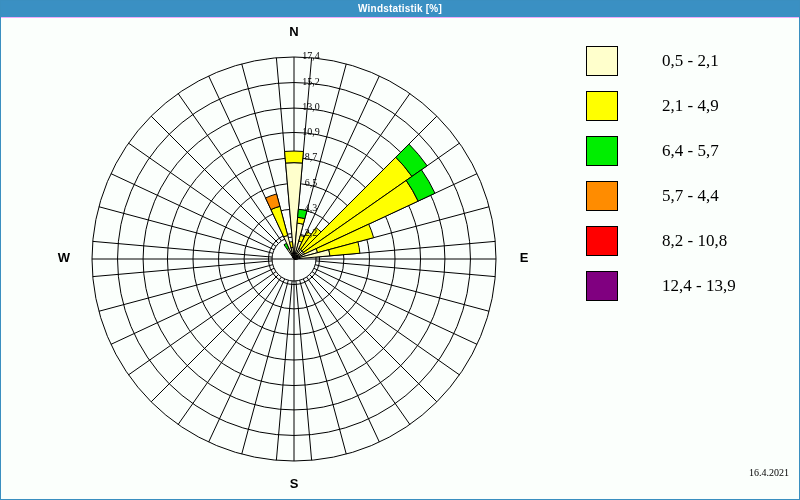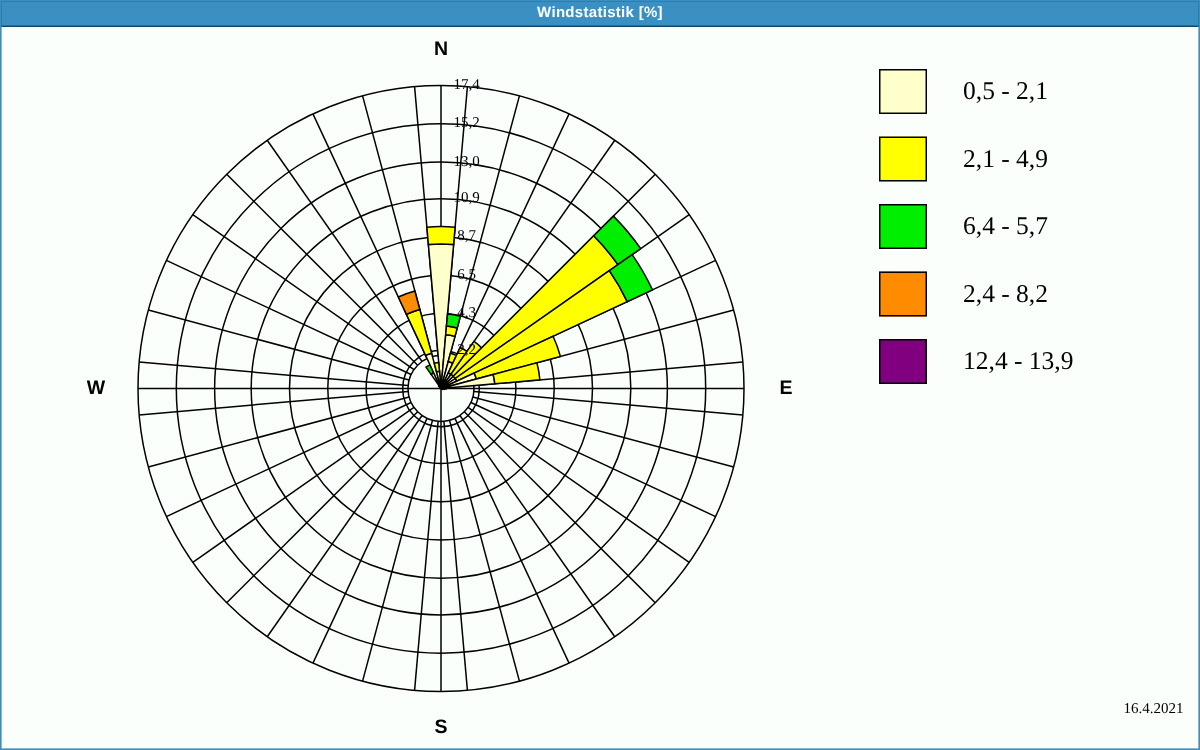--- a/index.html
+++ b/index.html
@@ -4,21 +4,21 @@
 <title>Windstatistik</title>
 <style>
   html,body{margin:0;padding:0;}
   body{
     width:800px;height:500px;overflow:hidden;
     font-family:"Liberation Serif",serif;
     background:#ffffff;
   }
   #app{
     position:relative;width:800px;height:500px;box-sizing:border-box;
-    border:1px solid #3a8fc0;background:#0c4a6e;
+    border:1px solid #3a8fc0;background:#f0abfc;
   }
   #titlebar{
     height:16px;line-height:16px;width:100%;
     background:#3a90c3;color:#ffffff;
     font-family:"Liberation Sans",sans-serif;
     font-size:10px;font-weight:bold;text-align:center;
     letter-spacing:.2px;
     box-sizing:border-box;
   }
   #body{position:absolute;left:0;top:17px;right:0;bottom:0;background:#fbfffc;}
@@ -32,21 +32,21 @@
   }
   .compass{
     font-family:"Liberation Sans",sans-serif;font-size:13px;font-weight:bold;
     fill:#000000;text-anchor:middle;dominant-baseline:middle;
   }
   
   #legend{
     position:absolute;left:576px;top:20px;width:215px;
   }
   .legend-row{
-    display:flex;align-items:center;height:45px;
+    display:flex;align-items:center;height:45px;gap:20px;
   }
   .swatch{
     width:32px;height:30px;border:1px solid #000000;box-sizing:border-box;
     flex:0 0 auto;margin-left:9px;
   }
   .legend-label{
     margin-left:24px;font-family:"Liberation Serif",serif;
     font-size:17px;color:#000000;white-space:pre;
   }
   #datestamp{
@@ -185,21 +185,25 @@
         <div class="legend-row">
           <div class="swatch" style="background: rgb(255, 255, 0);"></div>
           <div class="legend-label">2,1 - 4,9</div>
         </div>
         <div class="legend-row">
           <div class="swatch" style="background: rgb(0, 238, 0);"></div>
           <div class="legend-label">6,4 - 5,7</div>
         </div>
         <div class="legend-row">
           <div class="swatch" style="background: rgb(255, 140, 0);"></div>
-          <div class="legend-label">2,4 - 8,2</div>
+          <div class="legend-label">5,7 - 4,4</div>
+        </div>
+        <div class="legend-row">
+          <div class="swatch" style="background: rgb(255, 0, 0);"></div>
+          <div class="legend-label">8,2 - 10,8</div>
         </div>
         <div class="legend-row">
           <div class="swatch" style="background: rgb(128, 0, 128);"></div>
           <div class="legend-label">12,4 - 13,9</div>
         </div>
       </div>
 
     <div id="datestamp">16.4.2021</div>
 
   </div>

